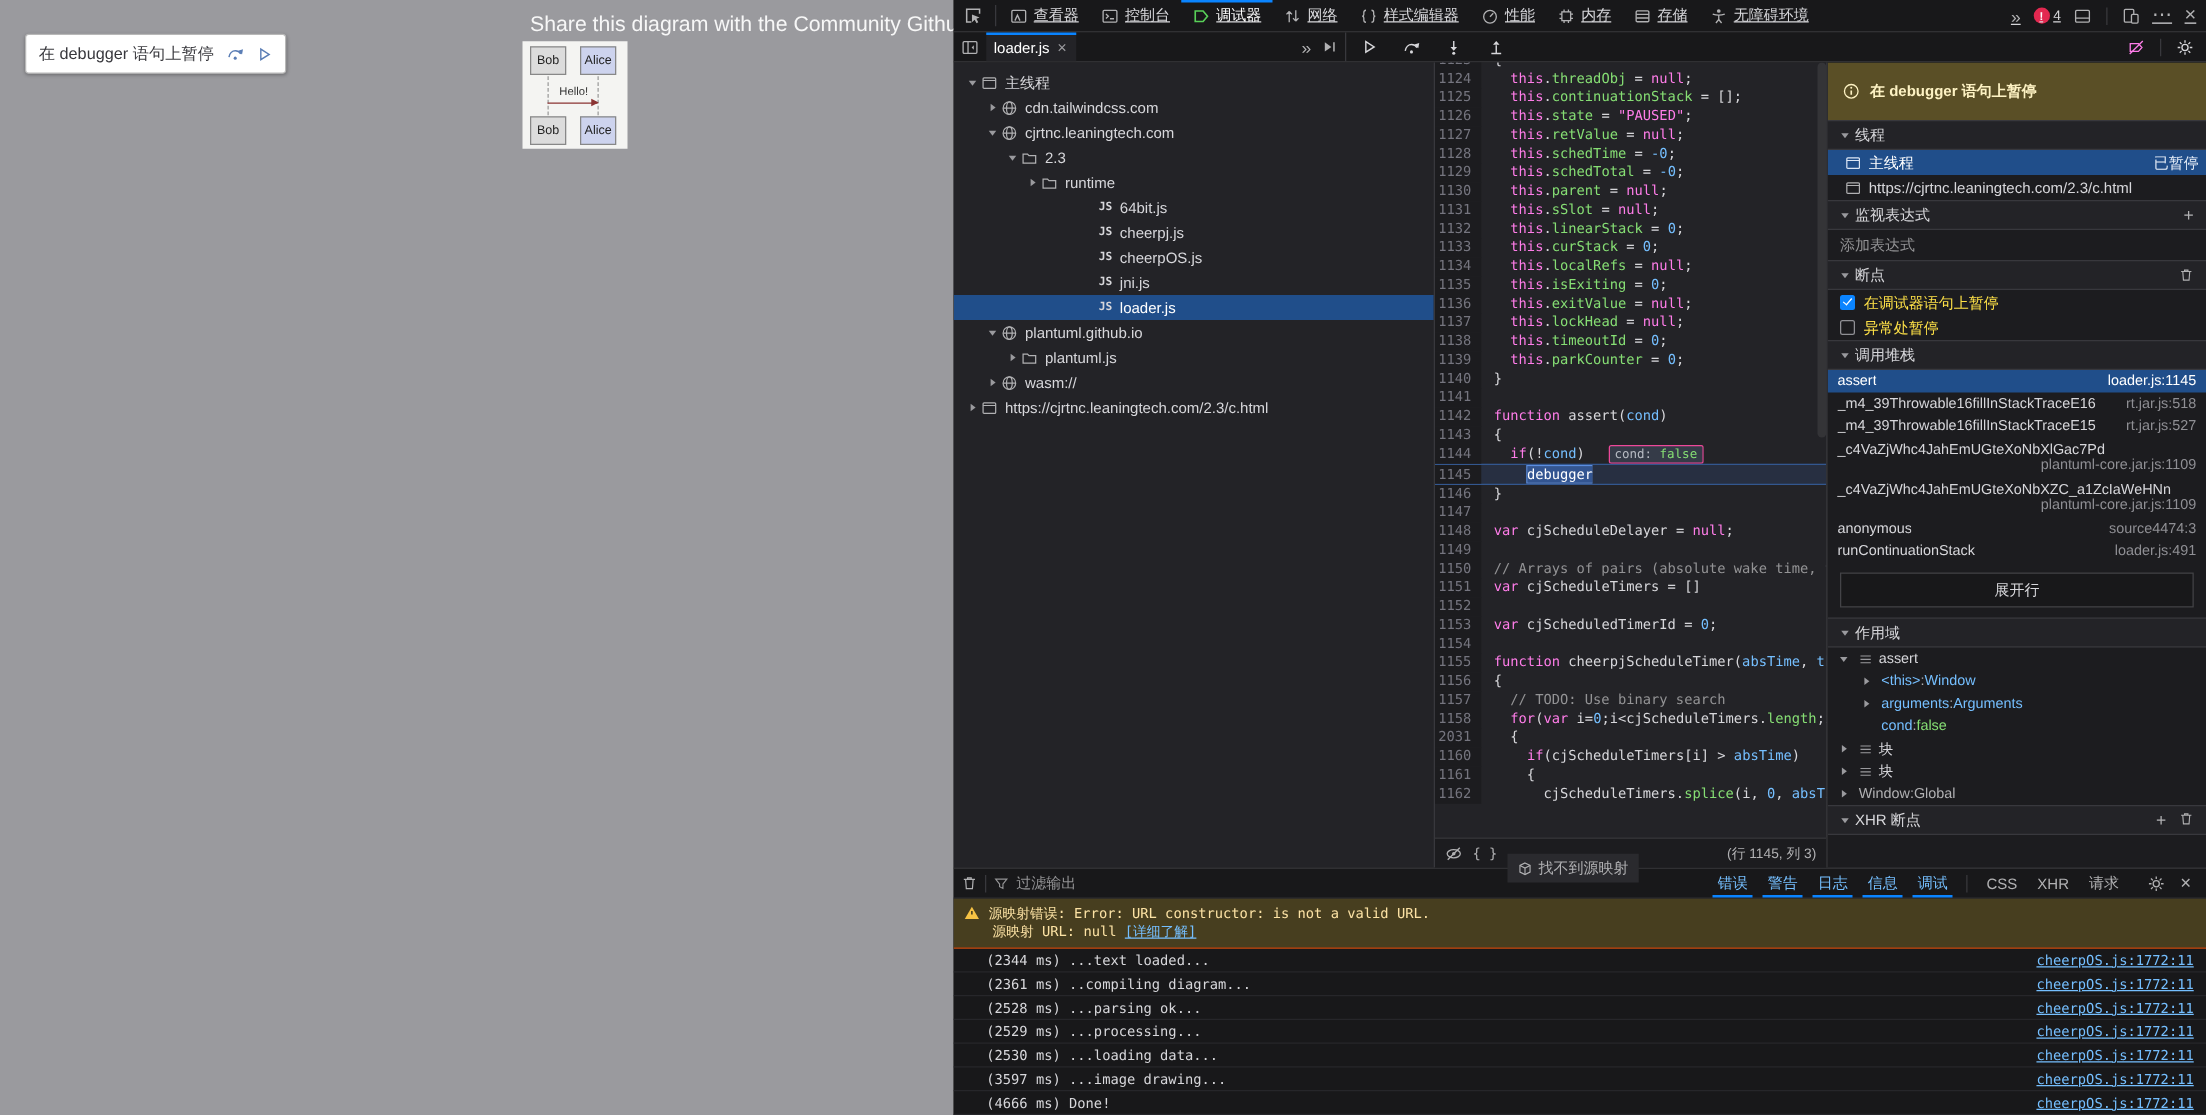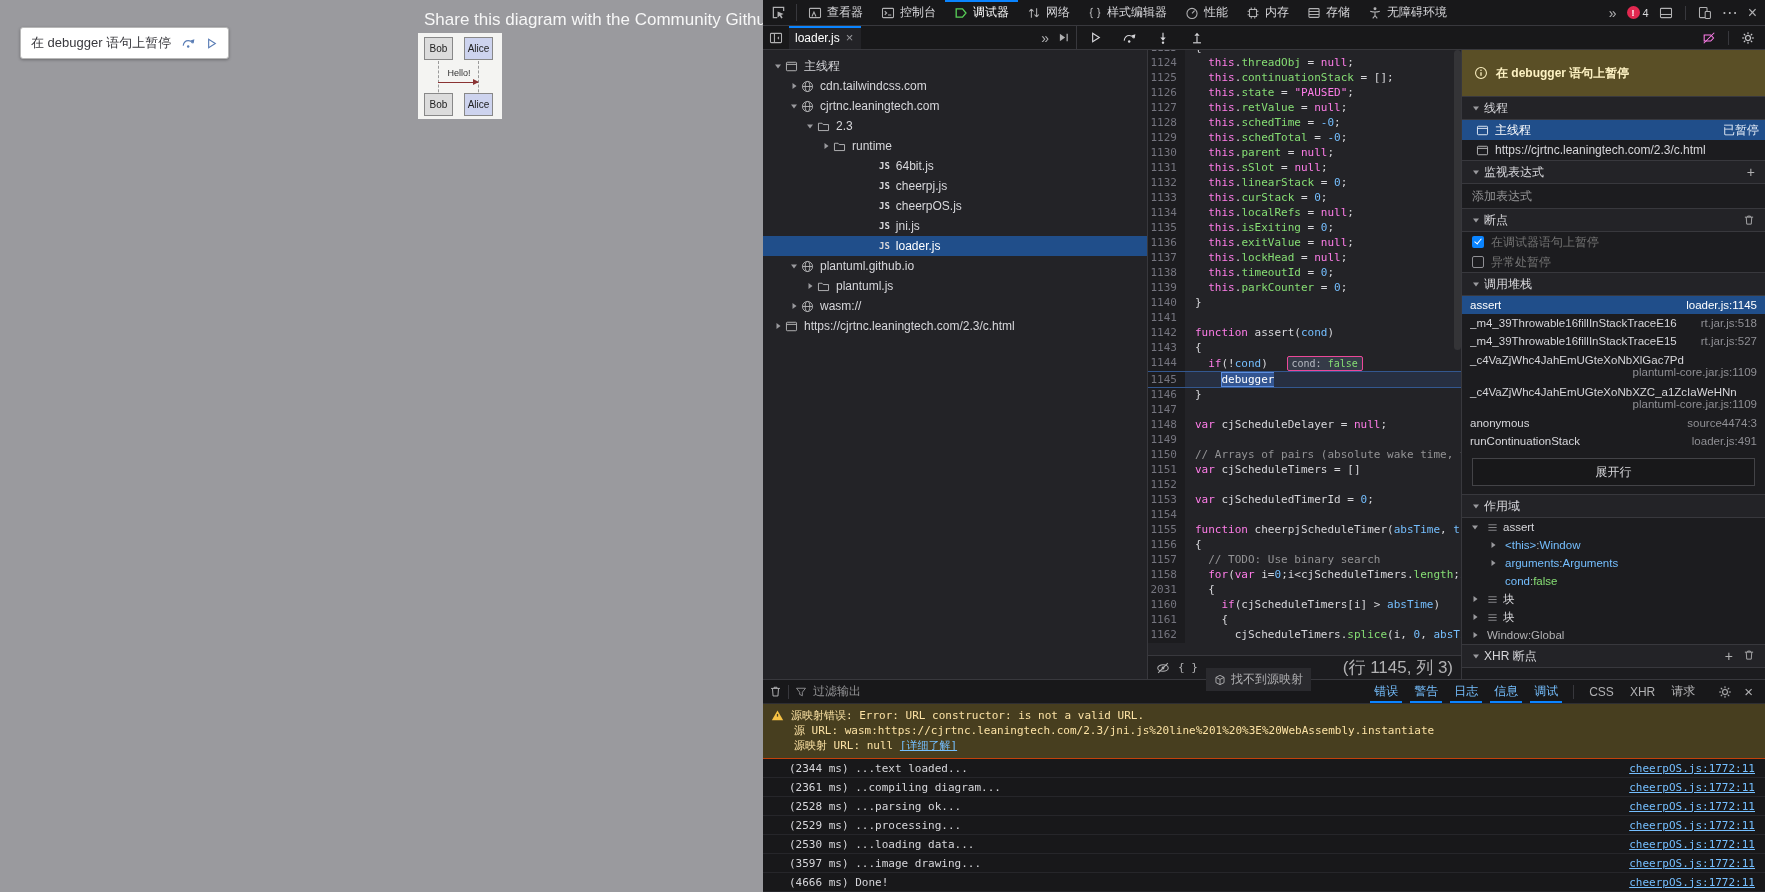--- a/index.html
+++ b/index.html
@@ -25,21 +25,21 @@
   .dg-arrow:after{content:"";position:absolute;right:-1px;top:-4px;border-left:6px solid #8a3333;
     border-top:3.5px solid transparent;border-bottom:3.5px solid transparent;}
 
   
   .devtools{position:absolute;left:763px;top:0;width:1002px;height:892px;background:#18181a;display:flex;flex-direction:column;}
   svg{display:block;}
   .icn svg{stroke:currentColor;fill:none;stroke-width:1.2;}
   .icn .f{fill:currentColor;stroke:none;}
 
   
-  .toolbar{height:26px;background:#18181a;border-bottom:1px solid #38383d;display:flex;align-items:stretch;flex-shrink:0;}
+  .toolbar{height:26px;background:#18181a;border-bottom:1px solid #38383d;display:flex;align-items:stretch;flex-shrink:0;text-decoration:underline;}
   .tb-pick{display:flex;align-items:center;padding:0 8px;color:#b1b1b3;}
   .tb-sep{width:1px;background:#38383d;margin:4px 2px;}
   .tb-tab{display:flex;align-items:center;gap:5px;padding:0 9px;color:#b1b1b3;position:relative;cursor:default;}
   .tb-tab .lbl{color:#d7d7db;font-size:12px;}
   .tb-tab.active .lbl{color:#fff;}
   .tb-tab.active:before{content:"";position:absolute;left:0;top:0;right:0;height:2px;background:#0a84ff;}
   .tb-tab .icn{color:#b1b1b3;}
   .tb-tab.active .icn.green{color:#58d058;}
   .tb-right{margin-left:auto;display:flex;align-items:center;gap:10px;padding-right:8px;color:#b1b1b3;}
   .err-badge{display:flex;align-items:center;gap:3px;font-size:11px;color:#d7d7db;}
@@ -82,38 +82,38 @@
   .tok-k{color:#ff7de9;} .tok-s{color:#ff7de9;} .tok-n{color:#75bfff;} .tok-p{color:#86de74;}
   .tok-c{color:#939395;} .tok-v{color:#75bfff;}
   .dbg-tok{background:rgba(66,134,244,.45);outline:1px solid #5b8de0;color:#fff;}
   .inline-badge{display:inline-block;margin-left:12px;background:#353b48;border:1px solid #ec4899;border-radius:2px;
     padding:0 4px;font-size:10px;color:#b6bac2;line-height:13px;}
   .inline-badge b{color:#86de74;font-weight:normal;}
   .ed-scrollbar{position:absolute;right:0;top:0;width:7px;height:300px;background:rgba(255,255,255,.08);border-radius:4px;}
   .ed-footer{height:24px;border-top:1px solid #38383d;background:#1c1c1f;display:flex;align-items:center;gap:8px;
     padding:0 8px;color:#b1b1b3;flex-shrink:0;}
   .sm-chip{display:flex;align-items:center;gap:5px;background:#2a2a2e;height:100%;padding:0 8px;color:#b1b1b3;margin-top:24px;}
-  .ed-footer .pos{margin-left:auto;color:#b1b1b3;font-size:17px;white-space:nowrap;}
+  .ed-footer .pos{margin-left:auto;color:#b1b1b3;font-size:11px;white-space:nowrap;}
 
   
   .rpanel{flex:1;background:#1c1c1f;overflow:hidden;display:flex;flex-direction:column;}
   .banner{height:46px;background:#5a4f26;color:#fdf2c3;display:flex;align-items:center;gap:8px;padding:0 12px;
     font-weight:bold;font-size:12px;flex-shrink:0;}
   .banner .icn{color:#fdf2c3;}
   .sec-hdr{height:24px;background:#232327;border-top:1px solid #38383d;border-bottom:1px solid #38383d;
     display:flex;align-items:center;padding:0 6px;color:#d7d7db;flex-shrink:0;}
   .sec-hdr .twisty{width:16px;}
   .sec-hdr .right-icns{margin-left:auto;display:flex;gap:10px;color:#b1b1b3;padding-right:4px;}
   .prow{height:20px;display:flex;align-items:center;padding:0 6px;color:#d7d7db;white-space:nowrap;}
   .prow.selected{background:#204e8a;color:#fff;}
   .prow .icn{margin:0 6px 0 8px;color:#b1b1b3;}
   .prow.selected .icn{color:#dce6f5;}
   .prow .status{margin-left:auto;color:#e4ecf7;}
   .placeholder{color:#939395;padding:4px 10px;height:24px;display:flex;align-items:center;}
-  .cbrow{height:20px;display:flex;align-items:center;gap:7px;padding:0 10px;color:#737373;font-family:Liberation Mono, monospace;}
+  .cbrow{height:20px;display:flex;align-items:center;gap:7px;padding:0 10px;color:#fde047;font-family:Liberation Mono, monospace;}
   .cb{width:12px;height:12px;border-radius:2px;flex-shrink:0;position:relative;}
   .cb.on{background:#0a84ff;}
   .cb.on:after{content:"";position:absolute;left:3.5px;top:1px;width:3px;height:6px;border:solid #fff;border-width:0 1.6px 1.6px 0;transform:rotate(40deg);}
   .cb.off{background:#1c1c1f;border:1px solid #8f8f94;}
   .frame{display:flex;align-items:center;height:18px;padding:0 8px;font-size:11.5px;}
   .frame .fname{color:#d7d7db;overflow:hidden;white-space:nowrap;}
   .frame .floc{margin-left:auto;color:#8f8f94;white-space:nowrap;padding-left:8px;}
   .frame.selected{background:#204e8a;}
   .frame.selected .fname,.frame.selected .floc{color:#fff;}
   .frame2{height:32px;padding:0 8px;font-size:11.5px;display:flex;flex-direction:column;justify-content:center;}
@@ -854,21 +854,20 @@
         <div class="warn-line">
           <span class="icn">
               <svg width="13" height="13" viewBox="0 0 16 16">
                 <path class="f" fill="#f6c244" stroke="none" d="M8 1.8L15 13.8H1z"></path>
                 <path d="M8 6v3.4" stroke="#473e1f" stroke-width="1.6"></path>
                 <circle class="f" cx="8" cy="11.6" r=".9" fill="#473e1f" stroke="none"></circle>
               </svg>
             </span>
           <span>源映射错误: Error: URL constructor:  is not a valid URL.</span>
         </div>
-        <div class="warn-indent">源 URL: wasm:https://cjrtnc.leaningtech.com/2.3/jni.js%20line%201%20%3E%20WebAssembly.instantiate</div>
         <div class="warn-indent">
           <span>源映射 URL: null</span>
           <a>[详细了解]</a>
         </div>
       </div>
 
       <div id="log-rows">
           <div class="log-row">
             <span>(2344 ms) ...text loaded...</span>
             <a class="loc">cheerpOS.js:1772:11</a>

